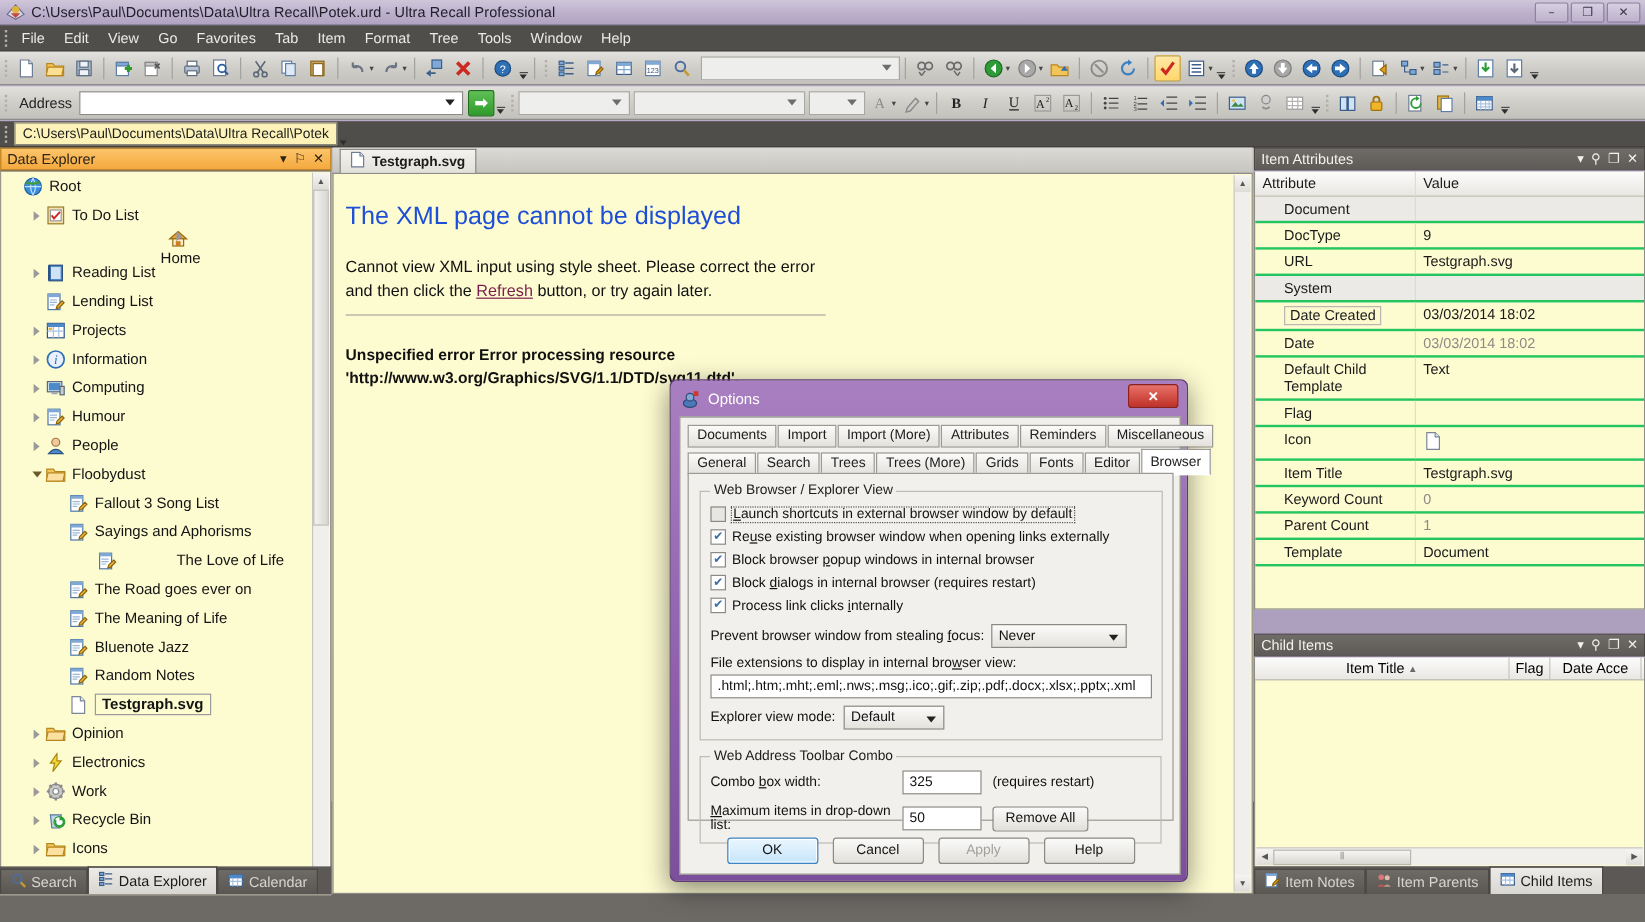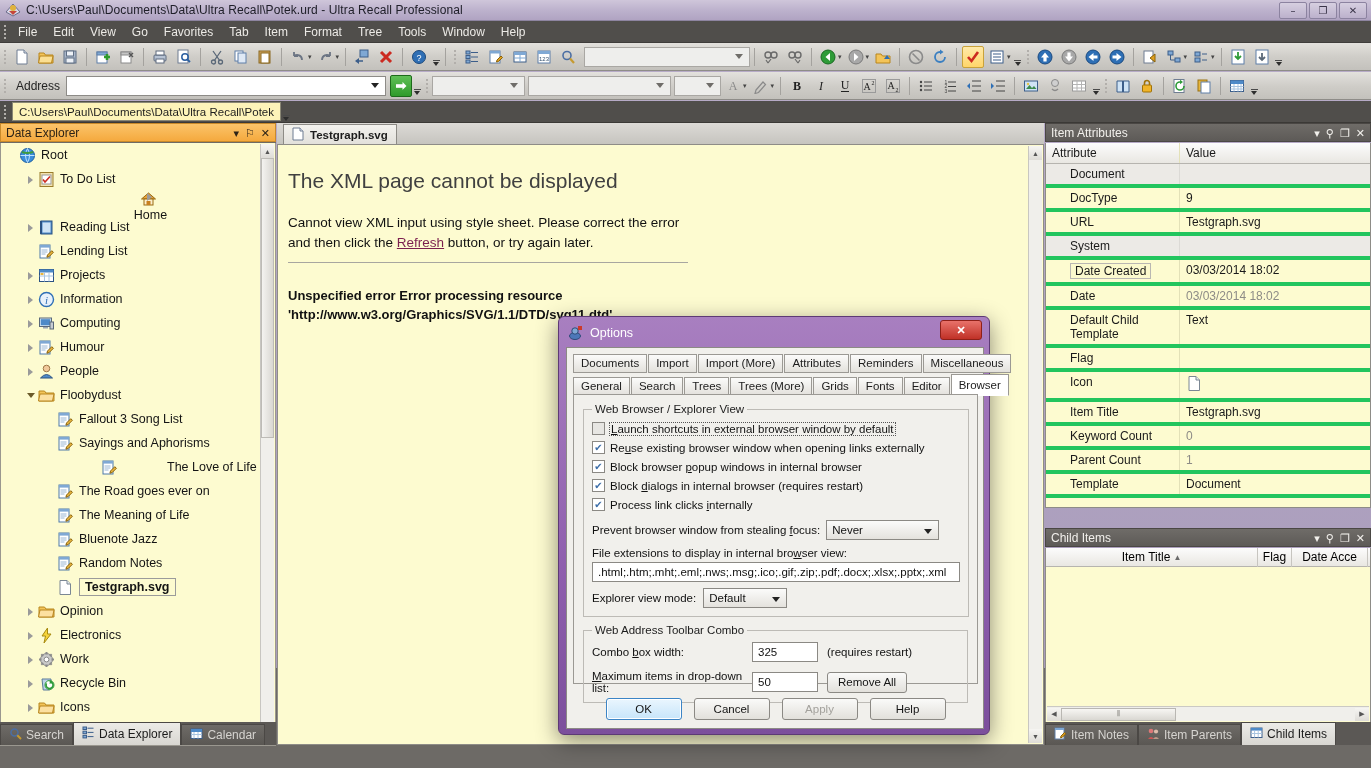--- a/index.html
+++ b/index.html
@@ -173,33 +173,33 @@
   }
   .doctab {
     display:flex; align-items:center; gap:5px; height:20px; padding:0 8px; margin-left:6px;
     background:linear-gradient(180deg,#f3f2ee,#e2e0db); border:1px solid #8d8b86; border-bottom:none;
     font-size:11.5px; font-weight:bold; color:#1c1c1c;
   }
   .docview {
     position:absolute; left:0; top:22px; width:767px; height:600px;
     background:#fdfbd0; border:1px solid #8e8c87; border-top:none; overflow:hidden;
   }
-  .xml-h1 { font-size:21px; color:#404040; margin:24px 0 0 10px; font-weight:normal; }
+  .xml-h1 { font-size:21px; color:#1d4ed8; margin:24px 0 0 10px; font-weight:normal; }
   .xml-p { font-size:13.5px; color:#111; margin:20px 0 0 10px; width:400px; line-height:1.45; }
   .xml-p a { color:#7b1f4f; }
   .xml-hr { margin:10px 0 0 10px; width:400px; height:1px; background:#a8a6a0; }
   .xml-err { font-size:13px; font-weight:bold; color:#111; margin:24px 0 0 10px; width:420px; line-height:1.45; }
 
   
   .rpanel { position:absolute; left:1045px; top:123px; width:326px; height:622px; }
   .attr-grid {
     position:absolute; left:0; top:20px; width:326px; height:365px;
     background:#fdfbd0; border:1px solid #8e8c87; border-top:none; overflow:hidden;
   }
-  .agrow { display:flex; border-bottom:4px solid #22c55e; font-size:12px; }
+  .agrow { display:flex; border-bottom:2px solid #22c55e; font-size:12px; }
   .agrow.hdr {
     background:linear-gradient(180deg,#fcfcfc,#e9e7e2); border-bottom:1px solid #b6b4af;
     font-weight:normal; color:#1d1d1d;
   }
   .agrow.group { background:#eceae6; color:#222; }
   .agc1 { width:134px; padding:3px 6px 3px 24px; border-right:1px solid #e3e1b8; color:#1a1a1a; }
   .agrow.hdr .agc1 { padding-left:6px; }
   .agrow.group .agc1 { border-right:1px solid #dcdad6; }
   .agc2 { flex:1; padding:3px 6px; color:#1a1a1a; }
   .agc2.dim { color:#8d8b86; }
@@ -1014,21 +1014,21 @@
             <span class="ticon">
               <svg width="17" height="17">
                 <rect x="2" y="2" width="10" height="13" fill="#fff" stroke="#4e7aa8"></rect>
                 <rect x="2" y="2" width="10" height="2.6" fill="#7fa8d4"></rect>
                 <path d="M3.5 7 h6 M3.5 9 h6 M3.5 11 h4" stroke="#9ab6d4"></path>
                 <path d="M9.5 12 l4.3 -4.3 1.6 1.6 -4.3 4.3 -2.2 .6 z" fill="#e8b43c" stroke="#8a6208"></path>
               </svg>
             </span>
             <span class="tlabel">Sayings and Aphorisms</span>
           </div>
-          <div class="tnode" style="padding-left: 44px; gap: 44px;">
+          <div class="tnode" style="padding-left: 24px; gap: 44px;">
             <span class="expander"></span>
             <span class="ticon">
               <svg width="17" height="17">
                 <rect x="2" y="2" width="10" height="13" fill="#fff" stroke="#4e7aa8"></rect>
                 <rect x="2" y="2" width="10" height="2.6" fill="#7fa8d4"></rect>
                 <path d="M3.5 7 h6 M3.5 9 h6 M3.5 11 h4" stroke="#9ab6d4"></path>
                 <path d="M9.5 12 l4.3 -4.3 1.6 1.6 -4.3 4.3 -2.2 .6 z" fill="#e8b43c" stroke="#8a6208"></path>
               </svg>
             </span>
             <span class="tlabel">The Love of Life</span>

